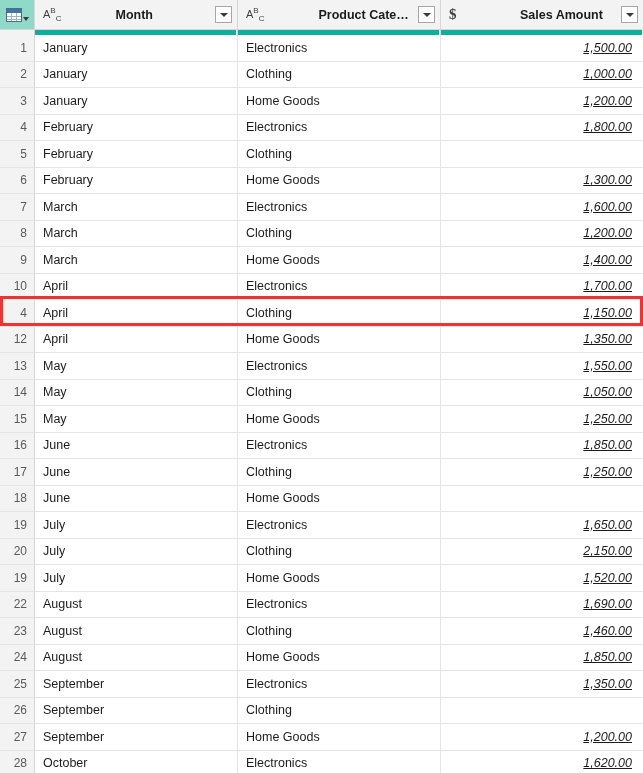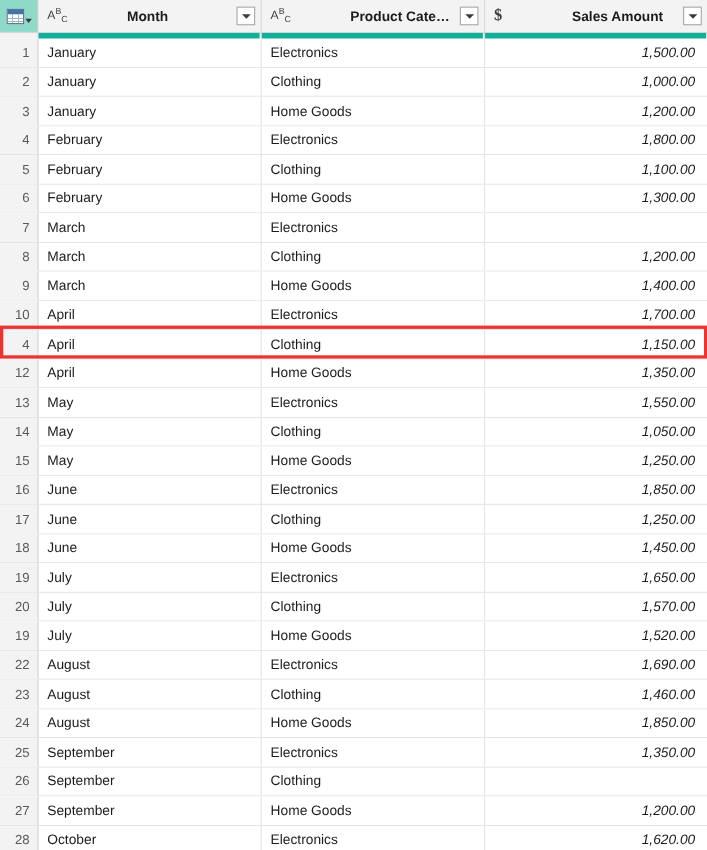--- a/index.html
+++ b/index.html
@@ -203,20 +203,21 @@
     overflow: hidden;
   }
   .cell.c1 { width: 203px; min-width: 203px; }
   .cell.c2 { width: 203px; min-width: 203px; }
   .cell.c3 {
     width: 202px; min-width: 202px;
     border-right: none;
     justify-content: flex-end;
     font-style: italic;
     padding-right: 11px;
+    text-decoration: underline;
   }
 
   
   .highlight-box {
     position: absolute;
     left: 0px;
     top: 296px;
     width: 643px;
     height: 30px;
     border: 3px solid #ee3333;
@@ -299,32 +300,32 @@
       <div class="data-row">
         <div class="cell-rownum">4</div>
         <div class="cell c1">February</div>
         <div class="cell c2">Electronics</div>
         <div class="cell c3">1,800.00</div>
       </div>
       <div class="data-row">
         <div class="cell-rownum">5</div>
         <div class="cell c1">February</div>
         <div class="cell c2">Clothing</div>
-        <div class="cell c3">1,100.00</div>
       </div>
       <div class="data-row">
         <div class="cell-rownum">6</div>
         <div class="cell c1">February</div>
         <div class="cell c2">Home Goods</div>
         <div class="cell c3">1,300.00</div>
       </div>
       <div class="data-row">
         <div class="cell-rownum">7</div>
         <div class="cell c1">March</div>
         <div class="cell c2">Electronics</div>
+        <div class="cell c3">1,600.00</div>
       </div>
       <div class="data-row">
         <div class="cell-rownum">8</div>
         <div class="cell c1">March</div>
         <div class="cell c2">Clothing</div>
         <div class="cell c3">1,200.00</div>
       </div>
       <div class="data-row">
         <div class="cell-rownum">9</div>
         <div class="cell c1">March</div>
@@ -376,33 +377,32 @@
       <div class="data-row">
         <div class="cell-rownum">17</div>
         <div class="cell c1">June</div>
         <div class="cell c2">Clothing</div>
         <div class="cell c3">1,250.00</div>
       </div>
       <div class="data-row">
         <div class="cell-rownum">18</div>
         <div class="cell c1">June</div>
         <div class="cell c2">Home Goods</div>
-        <div class="cell c3">1,450.00</div>
       </div>
       <div class="data-row">
         <div class="cell-rownum">19</div>
         <div class="cell c1">July</div>
         <div class="cell c2">Electronics</div>
         <div class="cell c3">1,650.00</div>
       </div>
       <div class="data-row">
         <div class="cell-rownum">20</div>
         <div class="cell c1">July</div>
         <div class="cell c2">Clothing</div>
-        <div class="cell c3">1,570.00</div>
+        <div class="cell c3">2,150.00</div>
       </div>
       <div class="data-row">
         <div class="cell-rownum">19</div>
         <div class="cell c1">July</div>
         <div class="cell c2">Home Goods</div>
         <div class="cell c3">1,520.00</div>
       </div>
       <div class="data-row">
         <div class="cell-rownum">22</div>
         <div class="cell c1">August</div>

